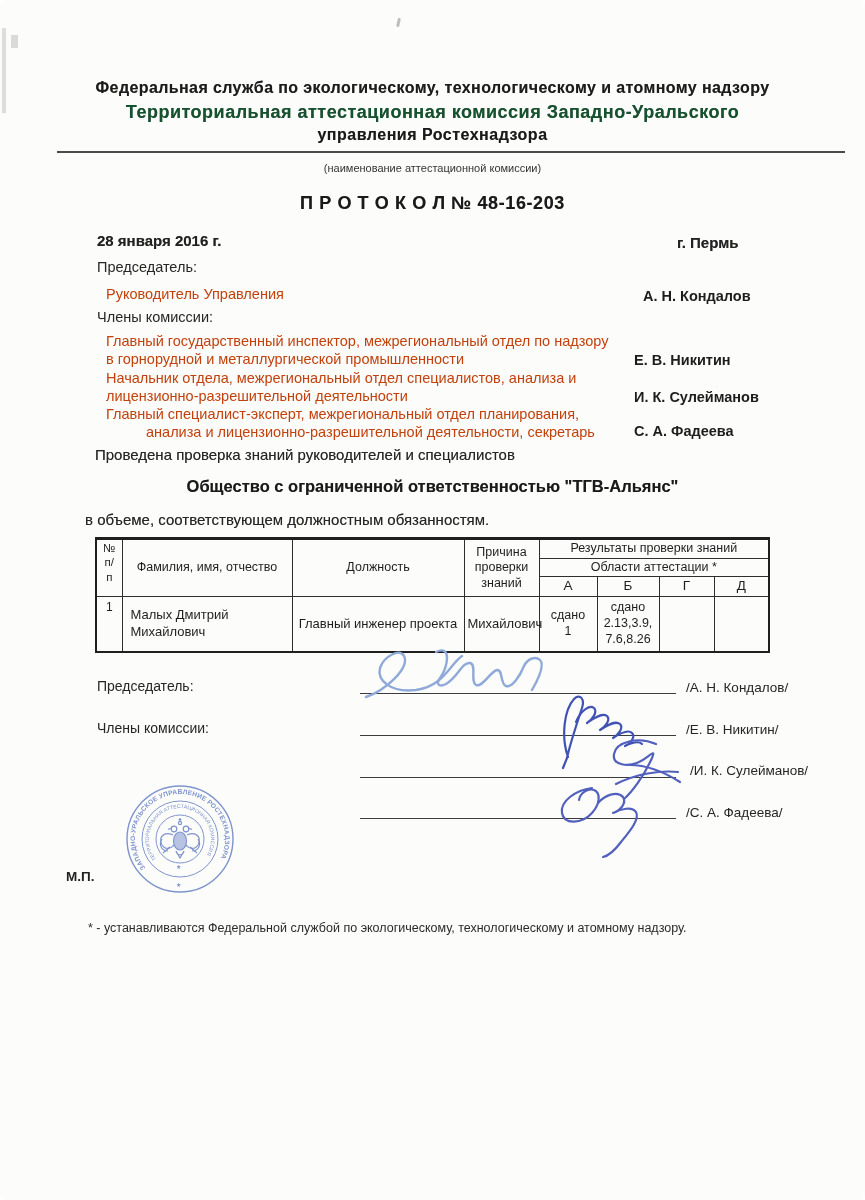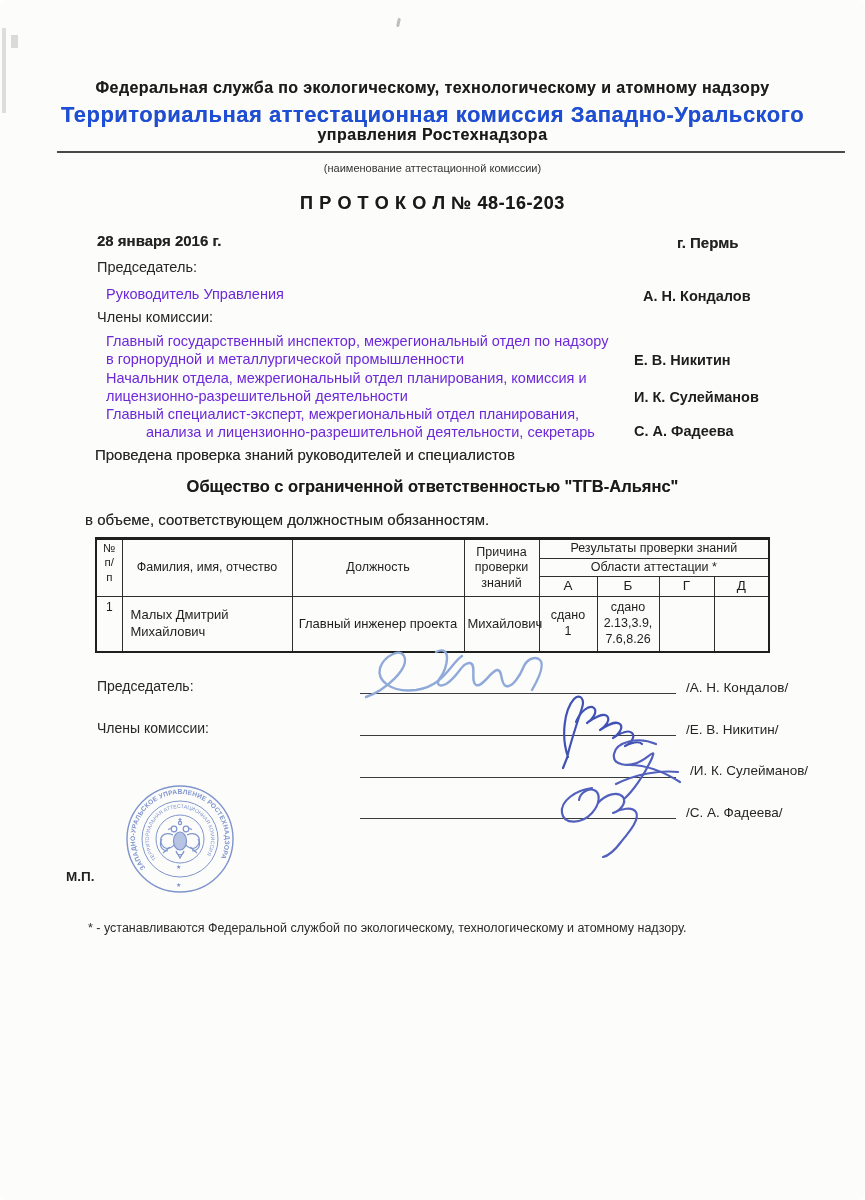--- a/index.html
+++ b/index.html
@@ -7,31 +7,31 @@
     position:relative; width:865px; height:1200px;
     background:#fcfcfb; overflow:hidden;
     font-family:"Liberation Sans", sans-serif; color:#222;border-radius:6px;
   }
   .abs { position:absolute; }
   .ctr { left:0; width:100%; text-align:center; }
   .b { font-weight:bold; }
   .scan-text { text-shadow:0 0 0.4px rgba(40,40,40,0.55); }
 
   .agency    { top:79px;  font-size:16px; letter-spacing:0.4px; color:#1c1c1c; }
-  .comm1     { top:102px; font-size:22px; letter-spacing:0.5px; color:#1d4ed8; }
+  .comm1     { top:102px; font-size:18px; letter-spacing:0.5px; color:#14532d; }
   .comm2     { top:126px; font-size:16px; letter-spacing:0.5px; color:#1a1a1a; }
   .rule      { top:151px; left:57px; width:788px; height:2px; background:#4a4a4a; }
   .caption   { top:162px; font-size:11px; color:#333; }
   .prot      { top:193px; font-size:18px; letter-spacing:0.6px; color:#1a1a1a; }
 
   .date      { top:232px; left:97px;  font-size:15px; }
   .city      { top:234px; left:677px; font-size:15px; }
 
   .lbl       { font-size:14.5px; color:#262626; }
-  .pos       { font-size:14.5px; color:#6d28d9; }
+  .pos       { font-size:14.5px; color:#c2410c; }
   .pname     { font-size:14.5px; font-weight:bold; color:#1d1d1d; }
 
   .statement { top:446px; left:95px; font-size:15px; color:#262626; }
   .orgname   { top:477px; font-size:16.5px; color:#1a1a1a; }
   .scope     { top:511px; left:85px; font-size:15px; color:#262626; }
 
   .doc-table { top:537px; left:95px; }
   table.grid { border-collapse:collapse; table-layout:fixed; width:673px;
                font-size:12.5px; color:#1e1e1e; }
   table.grid th, table.grid td { border:1px solid #2e2e2e; padding:1px 3px; font-weight:normal; }
@@ -76,21 +76,21 @@
 
   <div class="abs lbl" style="top:259px; left:97px;">Председатель:</div>
   <div class="abs pos" style="top:286px; left:106px;">Руководитель Управления</div>
   <div class="abs pname" style="top:288px; left:643px;">А. Н. Кондалов</div>
   <div class="abs lbl" style="top:309px; left:97px;">Члены комиссии:</div>
 
   <div class="abs pos" style="top:333px; left:106px;">Главный государственный инспектор, межрегиональный отдел по надзору</div>
   <div class="abs pos" style="top:351px; left:106px;">в горнорудной и металлургической промышленности</div>
   <div class="abs pname" style="top:352px; left:634px;">Е. В. Никитин</div>
 
-  <div class="abs pos" style="top:370px; left:106px;">Начальник отдела, межрегиональный отдел планирования, комиссия и</div>
+  <div class="abs pos" style="top:370px; left:106px;">Начальник отдела, межрегиональный отдел специалистов, анализа и</div>
   <div class="abs pos" style="top:388px; left:106px;">лицензионно-разрешительной деятельности</div>
   <div class="abs pname" style="top:389px; left:634px;">И. К. Сулейманов</div>
 
   <div class="abs pos" style="top:406px; left:106px;">Главный специалист-эксперт, межрегиональный отдел планирования,</div>
   <div class="abs pos" style="top:424px; left:106px;margin-left:40px;">анализа и лицензионно-разрешительной деятельности, секретарь</div>
   <div class="abs pname" style="top:423px; left:634px;">С. А. Фадеева</div>
 
   <div class="abs scan-text statement">Проведена проверка знаний руководителей и специалистов</div>
   <div class="abs ctr b scan-text orgname">Общество с ограниченной ответственностью "ТГВ-Альянс"</div>
   <div class="abs scan-text scope">в объеме, соответствующем должностным обязанностям.</div>

